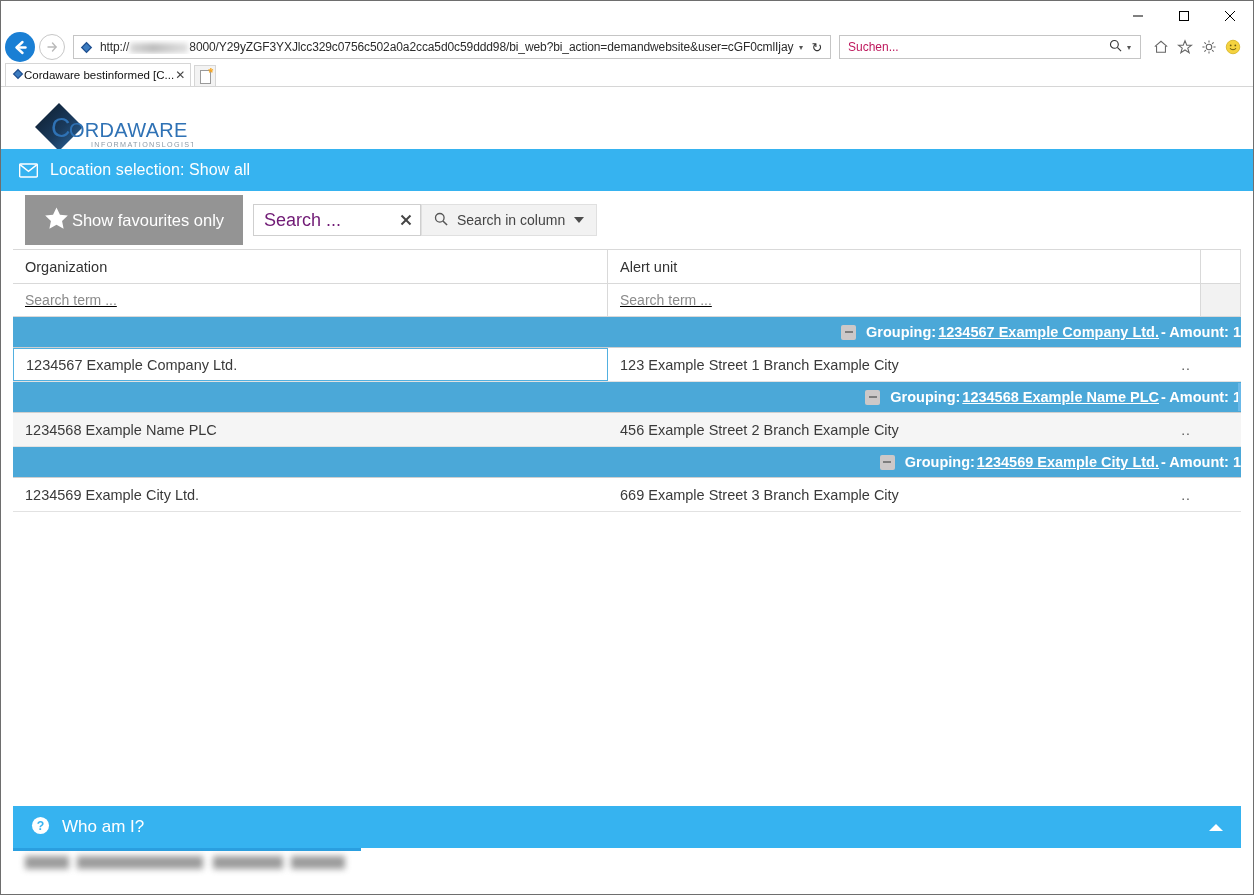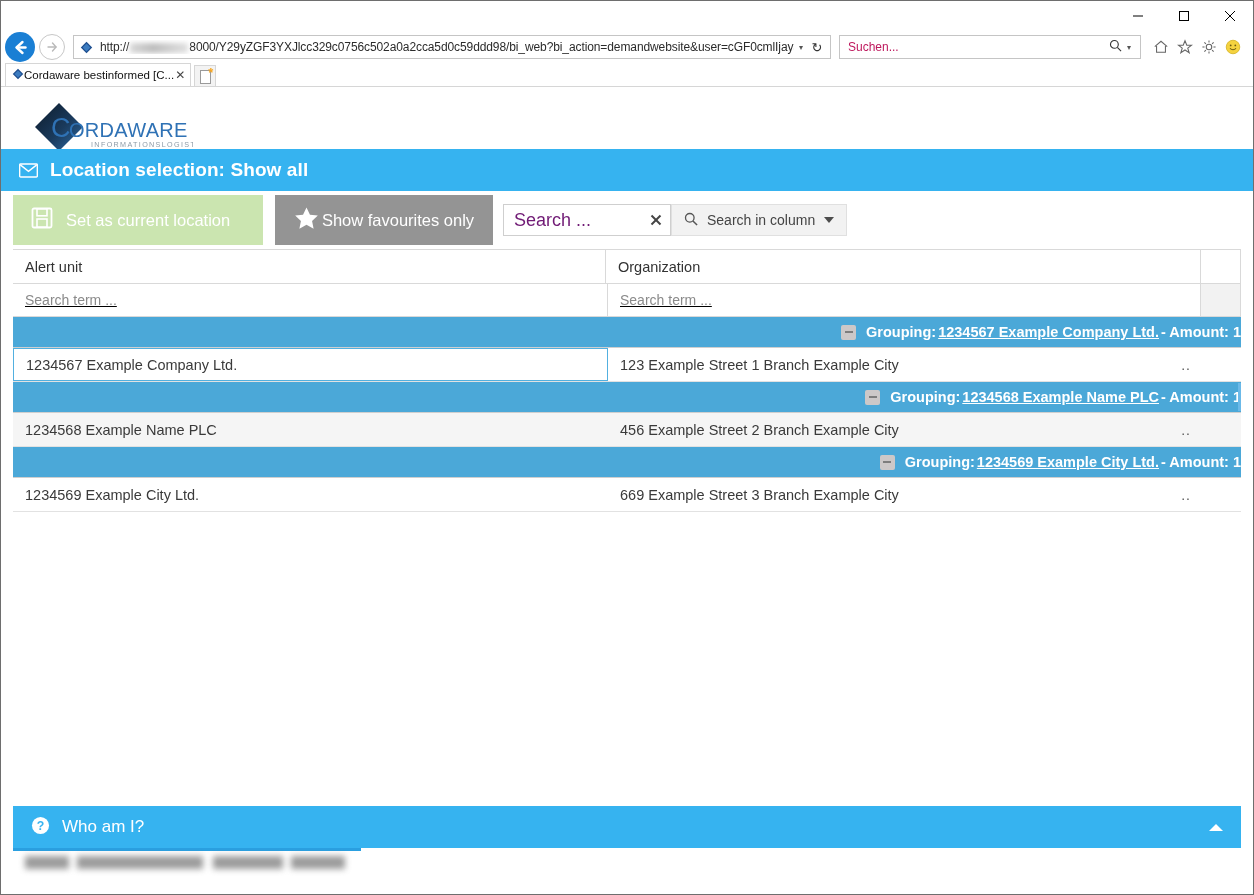--- a/index.html
+++ b/index.html
@@ -125,21 +125,21 @@
 
   .section-bar {
     background: #36b3f0;
     height: 42px;
     display: flex; align-items: center;
     padding: 0 18px;
     color: #ffffff;
     position: relative;
   }
   .section-bar .sec-icon { margin-right: 12px; display:flex; align-items:center; }
-  .section-bar .sec-title { font-size: 19px; font-weight: 700; letter-spacing: 0.1px; text-align: center; }
+  .section-bar .sec-title { font-size: 16px; font-weight: 400; letter-spacing: 0.1px; text-align: center; }
 
   .toolbar {
     height: 58px; display: flex; align-items: center;
     padding: 0 12px; background: #fff;
   }
   .btn-green {
     height: 50px; min-width: 250px;
     background: #cbe5b0; color: #ffffff;
     display: flex; align-items: center; gap: 13px;
     padding: 0 16px 0 18px; font-size: 16.5px;
@@ -399,30 +399,20 @@
       <span class="sec-icon">
         <svg width="19" height="15" viewBox="0 0 20 15">
           <rect x="0.7" y="0.7" width="18.6" height="13.6" rx="1" fill="none" stroke="#fff" stroke-width="1.5"></rect>
           <path d="M1.4 1.6 L10 8.4 L18.6 1.6" fill="none" stroke="#fff" stroke-width="1.5"></path>
         </svg>
       </span>
       <span class="sec-title">Location selection: Show all</span>
     </div>
 
     <div class="toolbar">
-      <button class="btn-green">
-        <span>
-          <svg width="22" height="22" viewBox="0 0 22 22">
-            <rect x="1.5" y="1.5" width="19" height="19" rx="1.5" fill="none" stroke="#fff" stroke-width="1.8"></rect>
-            <rect x="6" y="1.8" width="10" height="7" fill="none" stroke="#fff" stroke-width="1.6"></rect>
-            <rect x="6" y="12" width="10" height="8.2" fill="none" stroke="#fff" stroke-width="1.6"></rect>
-          </svg>
-        </span>
-        <span>Set as current location</span>
-      </button>
 
       <button class="btn-gray">
         <span>
           <svg width="25" height="24" viewBox="0 0 26 25">
             <polygon points="13,1.5 16.6,9 24.8,10 18.8,15.6 20.4,23.6 13,19.6 5.6,23.6 7.2,15.6 1.2,10 9.4,9" fill="#fff"></polygon>
           </svg>
         </span>
         <span>Show favourites only</span>
       </button>
 
@@ -444,25 +434,25 @@
             </svg>
         </span>
         <span>Search in column</span>
         <span class="caret-dn"></span>
       </div>
     </div>
 
     <div class="grid">
 
       <div class="grid-head">
+        <div class="gh-cell c1">
+          <span>Organization</span>
+        </div>
         <div class="gh-cell c2">
           <span>Alert unit</span>
-        </div>
-        <div class="gh-cell c1">
-          <span>Organization</span>
         </div>
         <div class="gh-cell c3"></div>
       </div>
 
       <div class="grid-filter">
         <div class="gf-cell c1">
           <span>Search term ...</span>
         </div>
         <div class="gf-cell c2">
           <span>Search term ...</span>

